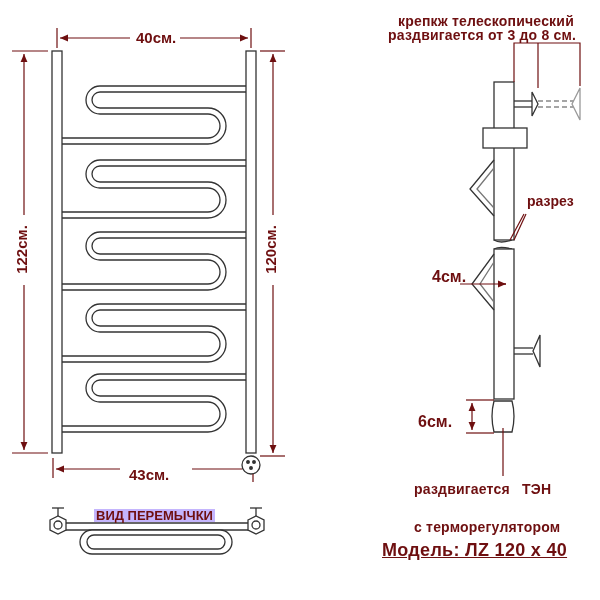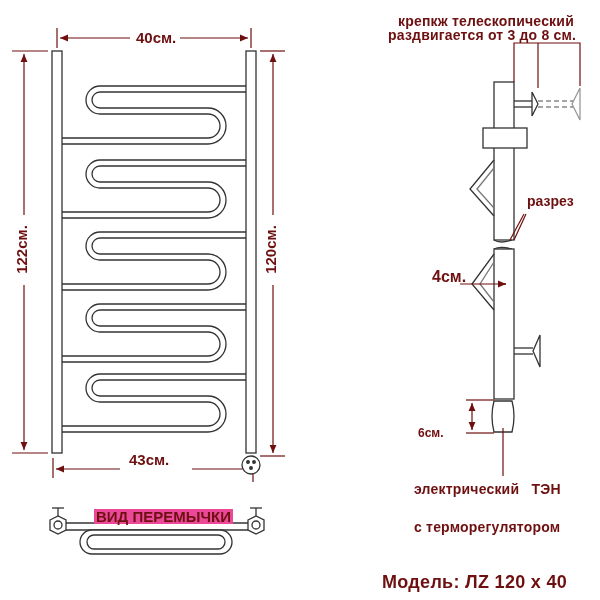--- a/index.html
+++ b/index.html
@@ -140,25 +140,25 @@
     <line x1="472" y1="416" x2="472" y2="403" marker-end="url(#arr)"></line>
     <line x1="472" y1="416" x2="472" y2="430" marker-end="url(#arr)"></line>
 
     <line x1="503" y1="428" x2="503" y2="476"></line>
   </g>
 </svg>
 
 <div class="lbl dim" style="left:133px; top:30px;">40см.</div>
 <div class="lbl dim vert" style="left:-6px; top:242px;">122см.</div>
 <div class="lbl dim vert" style="left:243px; top:242px;">120см.</div>
-<div class="lbl dim" style="left:126px; top:452px;text-align:center;">43см.</div>
+<div class="lbl dim" style="left:126px; top:467px;text-align:center;">43см.</div>
 
-<div class="lbl" style="left:94px; top:509px; font-size:15px; background:#ec4899; padding:0 2px;">ВИД ПЕРЕМЫЧКИ</div>
+<div class="lbl" style="left:94px; top:509px; font-size:13px; background:#c4b5fd; padding:0 2px;">ВИД ПЕРЕМЫЧКИ</div>
 
 <div class="lbl note" style="left:398px; top:14px;">крепкж телескопический</div>
 <div class="lbl note" style="left:388px; top:28px;">раздвигается от 3 до 8 см.</div>
 <div class="lbl" style="left:527px; top:194px; font-size:14px;">разрез</div>
 <div class="lbl" style="left:432px; top:269px; font-size:16px;">4см.</div>
-<div class="lbl" style="left:418px; top:427px; font-size:12px;">6см.</div>
-<div class="lbl note" style="left:414px; top:482px; white-space:pre;">электрический   ТЭН</div>
+<div class="lbl" style="left:418px; top:414px; font-size:16px;">6см.</div>
+<div class="lbl note" style="left:414px; top:482px; white-space:pre;">раздвигается   ТЭН</div>
 <div class="lbl note" style="left:414px; top:520px;">с терморегулятором</div>
 
-<div class="lbl model" style="left:382px; top:573px;">Модель: ЛZ 120 х 40</div>
+<div class="lbl model" style="left:382px; top:541px;text-decoration:underline;">Модель: ЛZ 120 х 40</div>
 
 </body></html>

